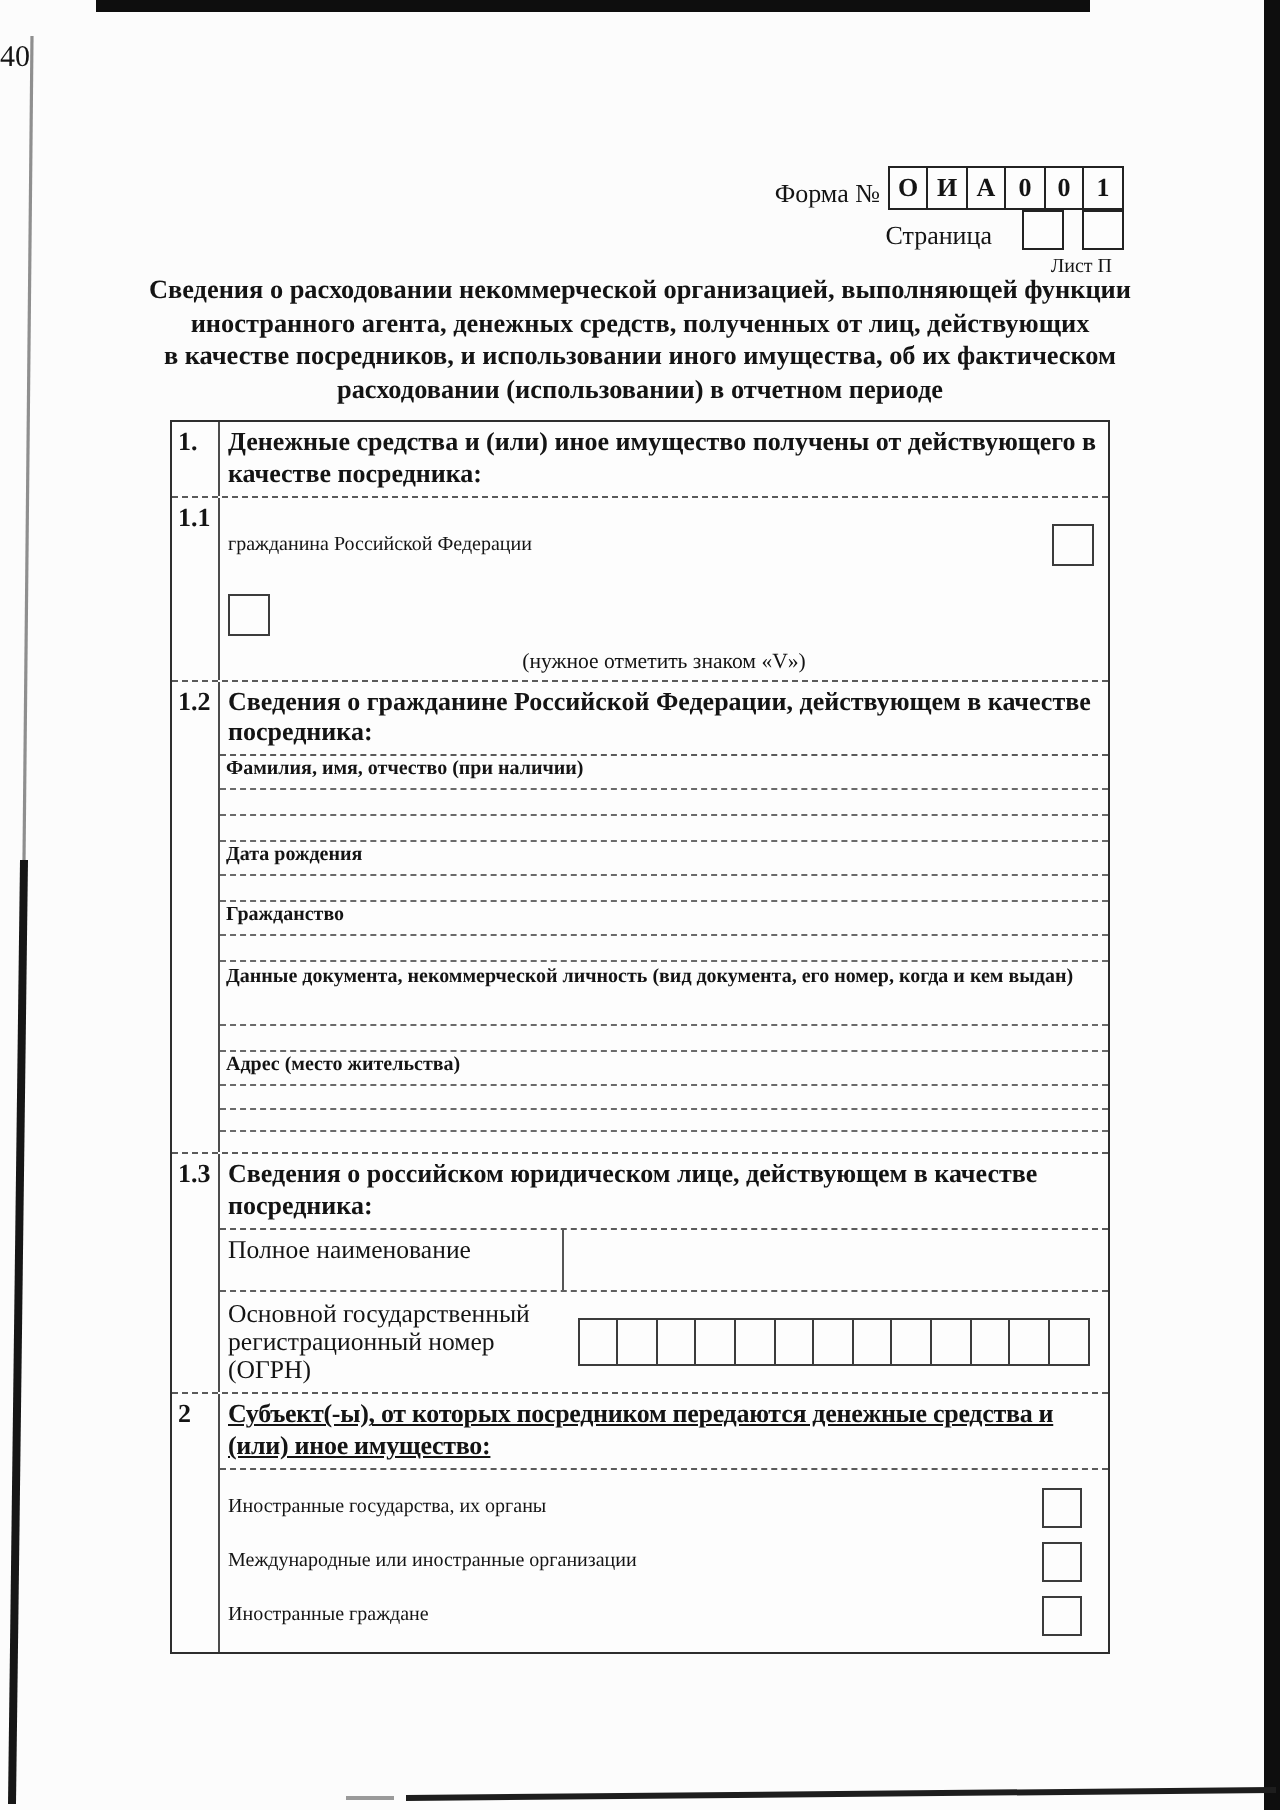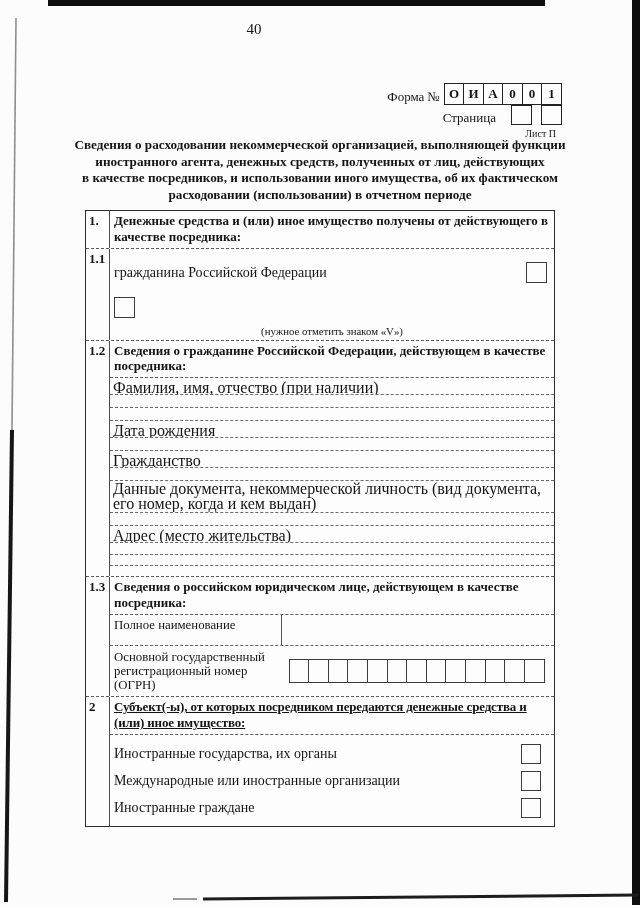--- a/index.html
+++ b/index.html
@@ -8,21 +8,21 @@
     background:#fcfcfc;
     font-family:"Liberation Serif","DejaVu Serif",serif;
     color:#141414;
     position:relative;
     overflow:hidden;
   }
   .abs{position:absolute;}
   
   #artifacts{position:absolute;left:0;top:0;width:640px;height:905px;pointer-events:none;z-index:5;}
   
-  .page-number{left:0;top:21px;width:508px;text-align:center;font-size:15px;}
+  .page-number{left:0;top:21px;width:508px;font-size:15px;}
   .form-code{right:78px;top:83px;display:flex;flex-direction:column;align-items:flex-end;}
   .fc-row{display:flex;justify-content:flex-end;align-items:center;}
   .fc-label{font-size:13px;margin-right:5px;margin-top:6px;}
   .cbx{
     width:19px;height:20px;border:1.5px solid #222;margin-left:-1.5px;
     display:flex;align-items:center;justify-content:center;
     font-weight:700;font-size:13px;background:#fdfdfd;
   }
   .cbx.empty{height:18px;}
   .fc-row2{margin-top:-1px;gap:11px;}
@@ -33,27 +33,27 @@
   .main-table{left:85px;top:210px;width:470px;border:1.5px solid #2e2e2e;background:#fdfdfd;box-sizing:border-box;}
   .trow{display:flex;border-bottom:1.2px dashed #5a5a5a;}
   .trow:last-child{border-bottom:none;}
   .num-cell{width:24px;flex:0 0 24px;border-right:1.2px solid #4c4c4c;font-weight:700;font-size:13px;padding:2px 0 0 3px;box-sizing:border-box;}
   .content-cell{flex:1;min-width:0;}
   .sec-header{font-weight:700;font-size:13px;line-height:15.8px;padding:2px 2px 3px 4px;}
   .sec-header.tight{letter-spacing:-0.15px;text-decoration:underline;}
   .hdr-line{border-bottom:1.2px dashed #5a5a5a;}
   
   .opt-row{display:flex;align-items:center;justify-content:space-between;padding-left:4px;}
-  .opt-label{font-size:14px;}
+  .opt-label{font-size:10px;}
   .checkbox{width:21px;height:21px;border:1.5px solid #3c3c3c;background:#fdfdfd;flex:0 0 auto;box-sizing:border-box;}
   .s11-opt1{margin-top:13px;height:22px;padding-right:7px;}
   .s11-opt2{margin-top:13px;height:22px;padding-right:7px;}
   .s11-note{text-align:center;font-size:10.8px;margin:6px 0 3px;}
   
-  .fl{border-bottom:1.1px dashed #6a6a6a;box-sizing:border-box;font-size:16px;padding:0 2px 0 3px;overflow:hidden;}
+  .fl{border-bottom:1.1px dashed #6a6a6a;box-sizing:border-box;font-size:10px;padding:0 2px 0 3px;overflow:hidden;font-weight:bold;}
   .fl-label{height:17px;padding-top:1px;}
   .fl-blank{height:13px;}
   .fl-tall{height:32px;line-height:14.5px;padding-top:1px;}
   .fl-b12{height:12px;}
   .fl-b11{height:11px;}
   .fl-b10{height:10px;border-bottom:none;}
   
   .name-row{display:flex;border-bottom:1.1px dashed #5f5f5f;height:30px;}
   .name-label{width:172px;flex:0 0 172px;border-right:1.1px solid #555;font-size:12.8px;padding:3px 4px 0;box-sizing:border-box;}
   .name-value{flex:1;}

